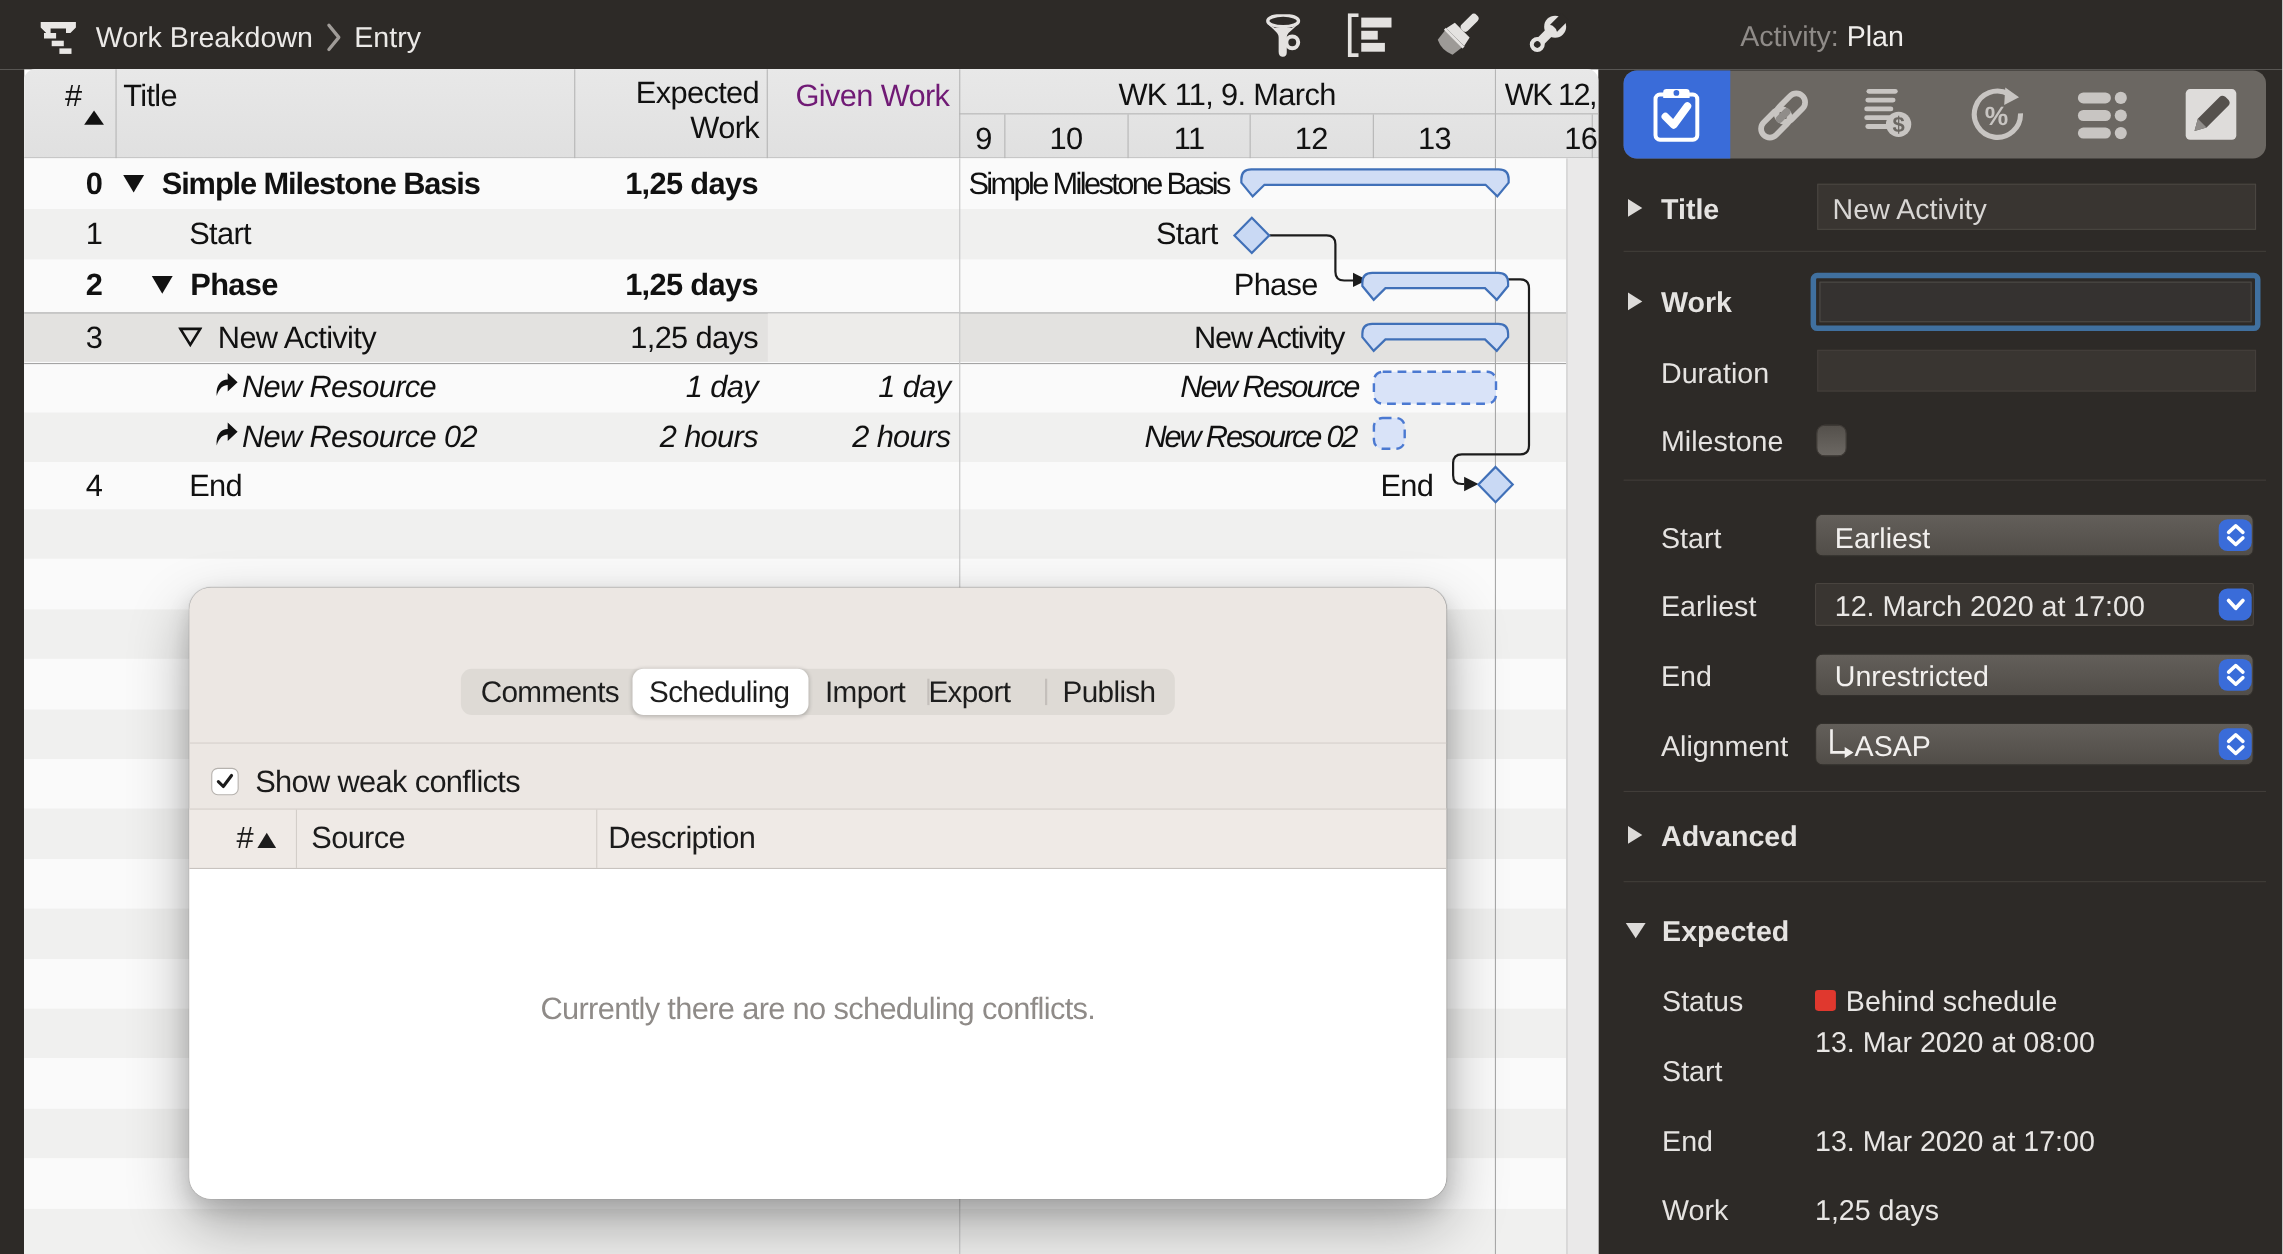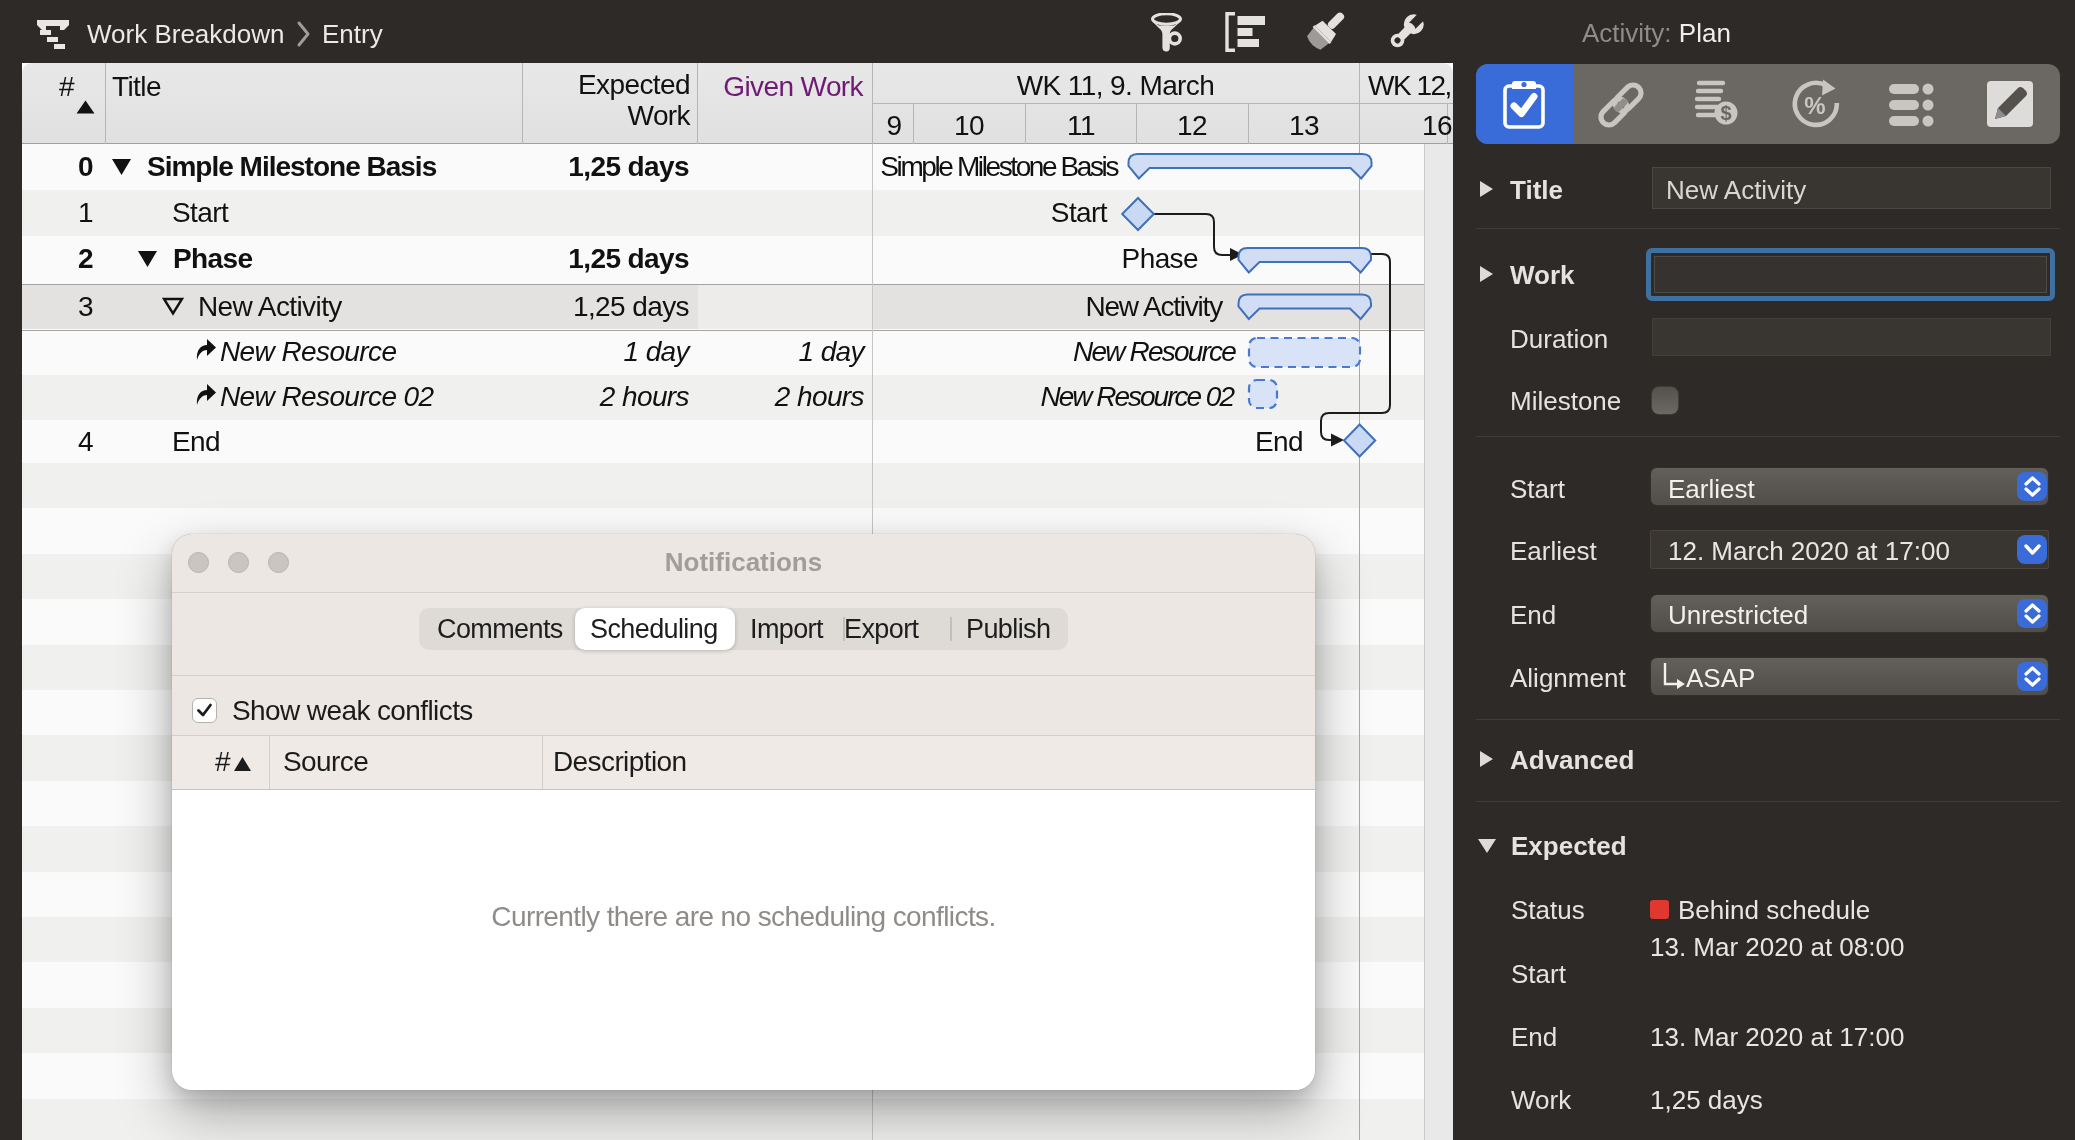--- a/index.html
+++ b/index.html
@@ -275,26 +275,20 @@
 <div class="t" style="left:1511px;top:895px;font-size:26px;color:#e5e3e1">Status</div>
 <div class="a" style="left:1650px;top:900px;width:19px;height:19px;background:#e0382e;border-radius:3px"></div>
 <div class="t" style="left:1678px;top:895px;font-size:26px;color:#e8e6e4">Behind schedule</div>
 <div class="t" style="left:1511px;top:959px;font-size:26px;color:#e5e3e1">Start</div>
 <div class="t" style="left:1650px;top:932px;font-size:26px;color:#e8e6e4">13. Mar 2020 at 08:00</div>
 <div class="t" style="left:1511px;top:1022px;font-size:26px;color:#e5e3e1">End</div>
 <div class="t" style="left:1650px;top:1022px;font-size:26px;color:#e8e6e4">13. Mar 2020 at 17:00</div>
 <div class="t" style="left:1511px;top:1085px;font-size:26px;color:#e5e3e1">Work</div>
 <div class="t" style="left:1650px;top:1085px;font-size:26px;color:#e8e6e4">1,25 days</div>
 <div class="a" style="left:172px;top:534px;width:1143px;height:556px;border-radius:20px;background:#ece7e3;box-shadow:0 24px 55px rgba(0,0,0,.3),0 8px 20px rgba(0,0,0,.14),0 0 1px rgba(0,0,0,.35);overflow:hidden">
-<div class="a" style="left:0;top:0;width:1143px;height:58px;border-bottom:1px solid #d5d0cc">
-        <div class="a" style="left:15.5px;top:18px;width:21px;height:21px;border-radius:50%;background:#c9c5c1;border:1px solid #b7b3af;box-sizing:border-box"></div>
-        <div class="a" style="left:55.5px;top:18px;width:21px;height:21px;border-radius:50%;background:#c9c5c1;border:1px solid #b7b3af;box-sizing:border-box"></div>
-        <div class="a" style="left:95.5px;top:18px;width:21px;height:21px;border-radius:50%;background:#c9c5c1;border:1px solid #b7b3af;box-sizing:border-box"></div>
-        <div class="a" style="left:0;top:13px;width:1143px;text-align:center;font-size:26px;font-weight:bold;color:#a19d99">Notifications</div>
-      </div>
 <div class="a" style="left:247px;top:74px;width:649px;height:42px;background:#dedad5;border-radius:10px"></div>
 <div class="a" style="left:403px;top:74px;width:160px;height:42px;background:#fff;border-radius:10px;box-shadow:0 1px 4px rgba(0,0,0,.22)"></div>
 <div class="t" style="left:265px;top:80px;font-size:27px;letter-spacing:-0.6px;color:#1d1d1d">Comments</div>
 <div class="t" style="left:418px;top:80px;font-size:27px;letter-spacing:-0.6px;color:#1d1d1d">Scheduling</div>
 <div class="t" style="left:578px;top:80px;font-size:27px;letter-spacing:-0.6px;color:#1d1d1d">Import</div>
 <div class="a" style="left:671px;top:83px;width:2px;height:24px;background:#c4bfbb"></div>
 <div class="t" style="left:672px;top:80px;font-size:27px;letter-spacing:-0.6px;color:#1d1d1d">Export</div>
 <div class="a" style="left:778px;top:83px;width:2px;height:24px;background:#c4bfbb"></div>
 <div class="t" style="left:794px;top:80px;font-size:27px;letter-spacing:-0.6px;color:#1d1d1d">Publish</div>
 <div class="a" style="left:0;top:141px;width:1143px;height:1px;background:#d5d0cc"></div>

